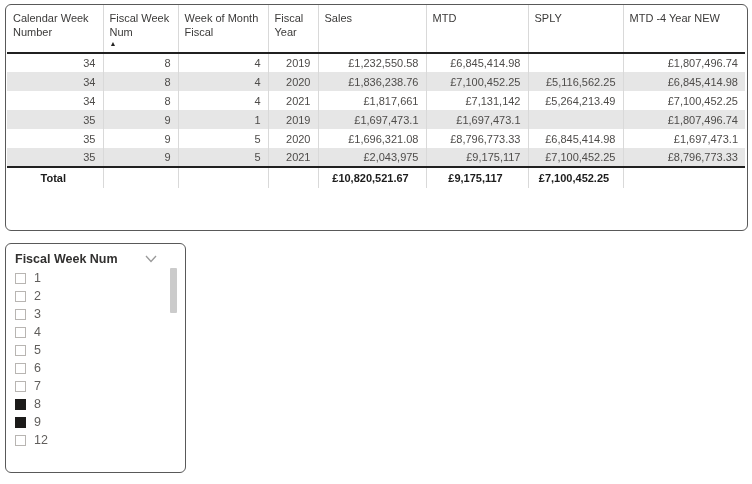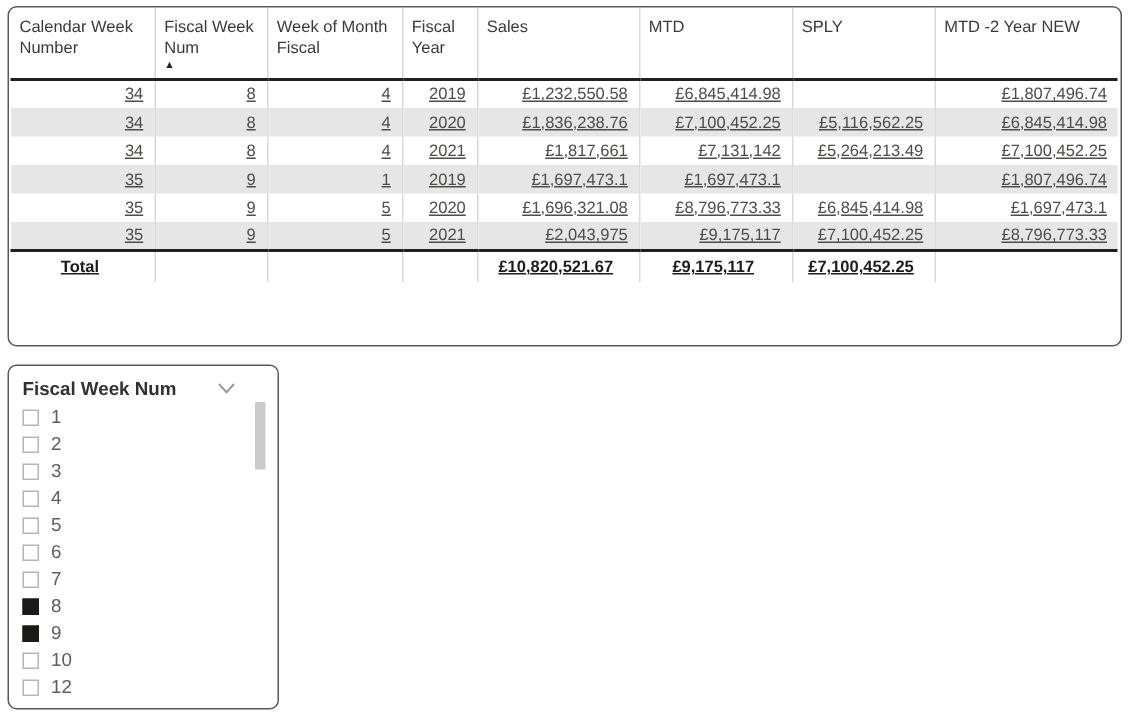--- a/index.html
+++ b/index.html
@@ -46,21 +46,20 @@
   #data-table th + th,
   #data-table td + td { border-left: 1px solid var(--grid_line, #d9d9d9); }
   #data-table td {
     height: 19px;
     font-size: 11px;
     color: var(--cell_text, #4e4c4a);
     text-align: right;
     padding: 0 7px 0 4px;
     white-space: nowrap;
     overflow: hidden;
-    text-decoration: underline;
   }
   #data-table tbody tr:nth-child(even) { background: var(--row_stripe, #e6e6e6); }
   #data-table tfoot td {
     font-weight: bold;
     color: var(--total_text, #1c1c1c);
     border-top: 2px solid var(--total_rule, #202020);
     height: 21px;
     text-align: center;
   }
   .sort-arrow {
@@ -145,21 +144,21 @@
       </colgroup>
     <thead>
         <tr>
           <th><span>Calendar Week Number</span></th>
           <th><span>Fiscal Week Num</span><span class="sort-arrow">▲</span></th>
           <th><span>Week of Month Fiscal</span></th>
           <th><span>Fiscal Year</span></th>
           <th><span>Sales</span></th>
           <th><span>MTD</span></th>
           <th><span>SPLY</span></th>
-          <th><span>MTD -2 Year NEW</span></th>
+          <th><span>MTD -4 Year NEW</span></th>
         </tr>
       </thead>
     <tbody>
         <tr>
           <td>34</td>
           <td>8</td>
           <td>4</td>
           <td>2019</td>
           <td>£1,232,550.58</td>
           <td>£6,845,414.98</td>
@@ -271,21 +270,17 @@
       <div class="slicer-item">
         <span class="cb checked"></span>
         <span class="slicer-item-label">8</span>
       </div>
       <div class="slicer-item">
         <span class="cb checked"></span>
         <span class="slicer-item-label">9</span>
       </div>
       <div class="slicer-item">
         <span class="cb"></span>
-        <span class="slicer-item-label">10</span>
-      </div>
-      <div class="slicer-item">
-        <span class="cb"></span>
         <span class="slicer-item-label">12</span>
       </div>
     </div>
   <div class="scroll-thumb"></div>
 </div>
 
 </body></html>

